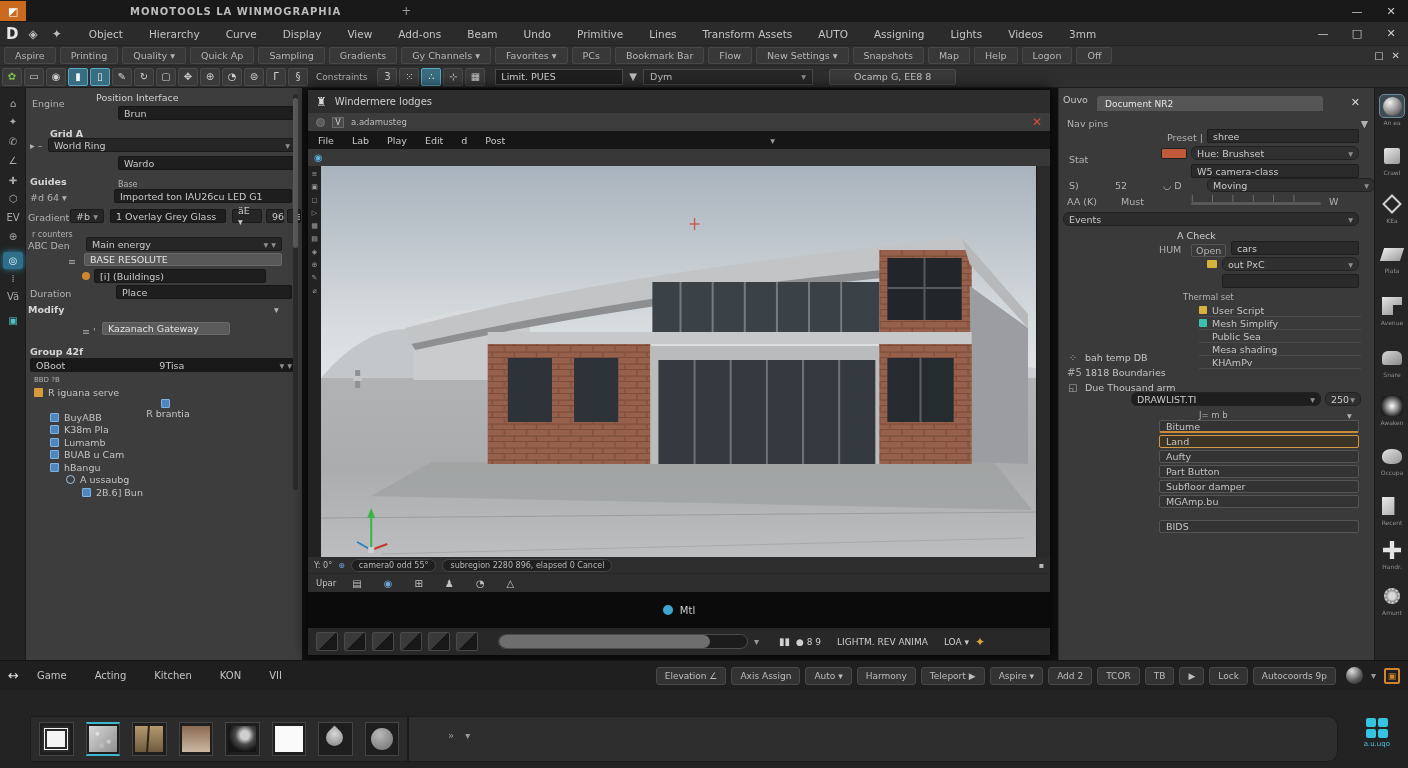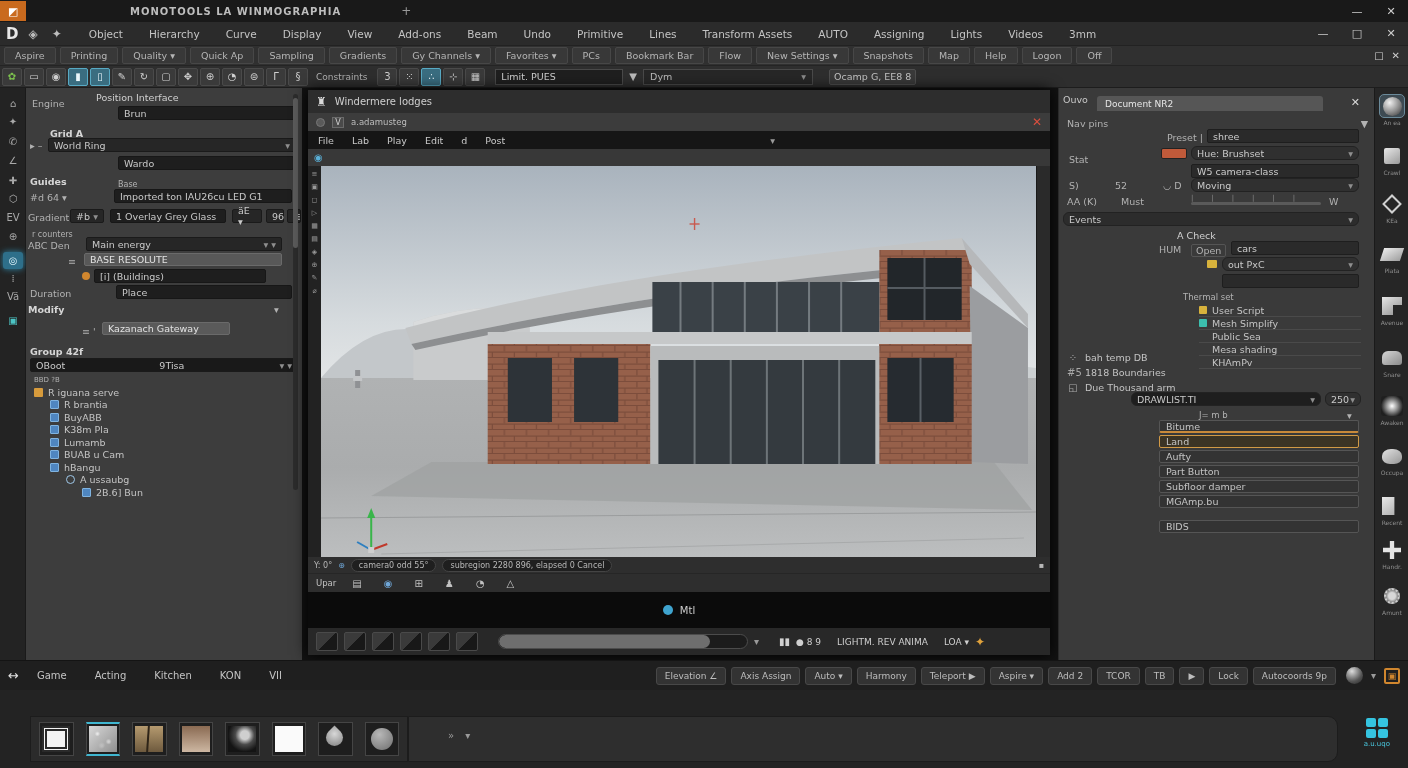--- a/index.html
+++ b/index.html
@@ -22,21 +22,21 @@
   .ribbon .rtab { padding:2px 10px; margin-left:4px; color:#b5b5b5; font-size:9.5px; background:#383838; border:1px solid #474747; border-radius:2px; white-space:nowrap; }
   .ribbon .rwin { color:#cfcfcf; font-size:10px; margin-right:8px; }
   .toolbar { position:absolute; left:0; top:66px; width:1408px; height:22px; background:#2e2e2e; display:flex; align-items:center; border-bottom:1px solid #1d1d1d; }
   .tbic { width:20px; height:18px; margin-left:2px; background:#3a3a3a; border:1px solid #4a4a4a; border-radius:2px; color:#cfcfcf; display:flex; align-items:center; justify-content:center; font-size:10px; }
   .tbic.green { color:#7cc14d; }
   .tbic.active { background:#3a6d80; border-color:#58aac4; color:#eaf6fa; }
   .tb-field { margin-left:10px; width:128px; height:16px; background:#1f1f1f; border:1px solid #4a4a4a; color:#cfcfcf; font-size:9.5px; display:flex; align-items:center; padding:0 5px; }
   .tb-funnel { color:#bbb; margin:0 6px; font-size:10px; }
   .tb-select { width:170px; height:16px; background:#272727; border:1px solid #4a4a4a; color:#bdbdbd; font-size:9.5px; display:flex; align-items:center; padding:0 6px; }
   .tb-select .car { margin-left:auto; color:#8a8a8a; }
-  .tb-btn { margin-left:16px; height:16px; background:#3a3a3a; border:1px solid #4f4f4f; border-radius:2px; color:#c4c4c4; font-size:9.5px; display:flex; align-items:center; padding:0 4px; }
+  .tb-btn { margin-left:16px; height:16px; background:#3a3a3a; border:1px solid #4f4f4f; border-radius:2px; color:#c4c4c4; font-size:9.5px; display:flex; align-items:center; padding:0 24px; }
 
   
   .main { position:absolute; left:0; top:88px; width:1408px; height:572px; display:flex; }
   .dock-left { width:26px; background:#232323; position:relative; border-right:1px solid #1a1a1a; }
   .dlic { position:absolute; left:3px; width:20px; height:17px; display:flex; align-items:center; justify-content:center; color:#a9a9a9; font-size:10px; }
   .dlic.active { background:#2e6f8a; border-radius:3px; color:#dff3fb; box-shadow:0 0 6px #2e88aa; }
   .dlic.teal { color:#4cc4c4; }
 
   .panel-left { width:276px; background:#3d3d3d; position:relative; font-size:9.5px; }
   .lp-label { position:absolute; color:#b2b2b2; }
@@ -362,21 +362,21 @@
         <span>OBoot</span>
         <span style="margin-left:94px">9Tisa</span>
         <span class="car">▾ ▾</span>
       </div>
       <span class="lp-label" style="left:8px;top:288px;font-size:7px">BBD ?B</span>
       <div class="tree" style="top:298px" id="treeHost">
         <div class="tr-row" style="padding-left: 0px;">
             <span class="tr-ic folder-orange"></span>
             <span>R iguana serve</span>
           </div>
-          <div class="tr-row" style="padding-left: 16px;">
+          <div class="tr-row" style="padding-left: 16px; flex-direction: column;">
             <span class="tr-ic cube-blue"></span>
             <span>R brantia</span>
           </div>
           <div class="tr-row" style="padding-left: 16px; text-align: center;">
             <span class="tr-ic cube-blue"></span>
             <span>BuyABB</span>
           </div>
           <div class="tr-row" style="padding-left: 16px;">
             <span class="tr-ic cube-blue"></span>
             <span>K38m Pla</span>
@@ -587,21 +587,21 @@
       <span class="swatch" style="left:102px;top:60px;background:#c05a3a"></span>
       <div class="rp-combo" style="left:132px;top:58px;width:168px">
           <span>Hue: Brushset</span>
           <span class="car">▾</span>
         </div>
       <span class="rp-label" style="left:10px;top:66px">Stat</span>
       <div class="rp-input" style="left:132px;top:76px;width:168px">W5 camera-class</div>
       <span class="rp-label" style="left:10px;top:92px">S)</span>
       <span class="rp-label" style="left:56px;top:92px">52</span>
       <span class="rp-label" style="left:104px;top:92px">◡ D</span>
-      <div class="rp-combo" style="left:132px;top:90px;width:168px">
+      <div class="rp-combo" style="left:148px;top:90px;width:168px">
           <span>Moving</span>
           <span class="car">▾</span>
         </div>
       <span class="rp-label" style="left:8px;top:108px">AA (K)</span>
       <span class="rp-label" style="left:62px;top:108px">Must</span>
       <div class="slider-track" style="left:132px;top:114px;width:130px"></div>
       <div class="ticks" style="left:132px;top:106px">
           <span>|</span>
           <span>|</span>
           <span>|</span>

